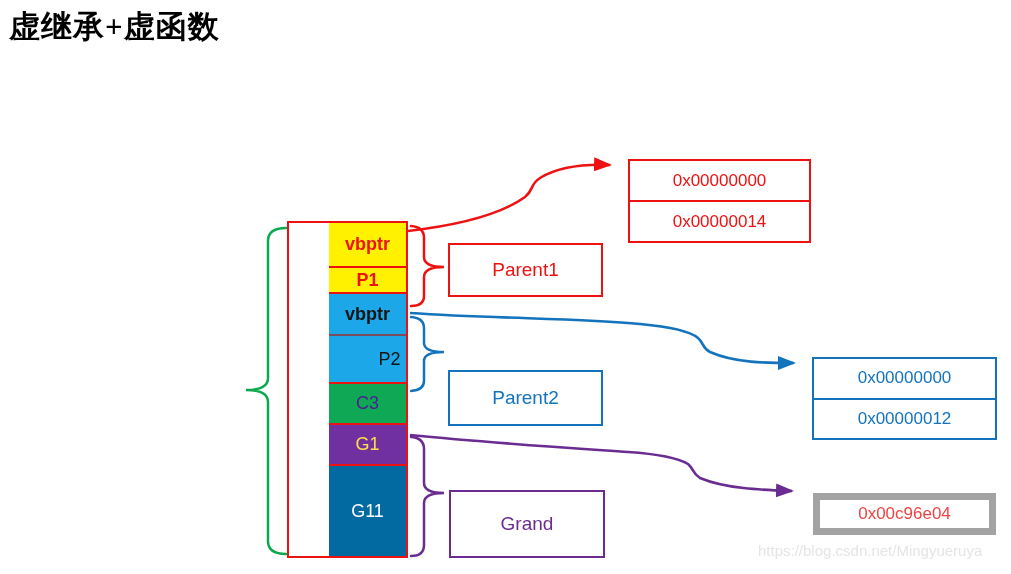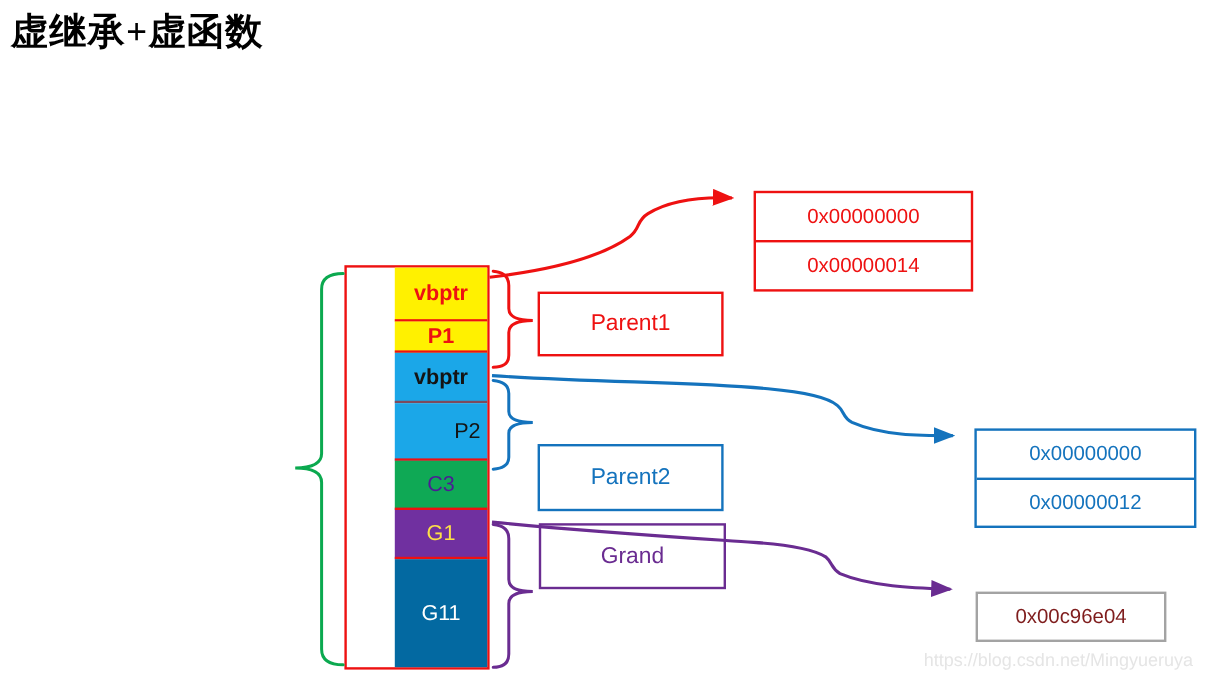--- a/index.html
+++ b/index.html
@@ -21,31 +21,31 @@
   .r4{height:48px;background:#1BA7E8;color:#141414;padding-left:44px;}
   .r5{height:41px;background:#0FA955;color:#4c1d95;}
   .r6{height:42px;background:#7030A0;color:#fff;}
   .r7{height:41px;background:#7030A0;color:#fde047;}
   .r8{background:#0369a1;color:#fff;}
   
   .lbox{display:flex;align-items:center;justify-content:center;background:#fff;font-size:19px;text-align:right;}
   #child3{left:110px;top:362px;width:132px;height:55px;border:2px solid #0BA94F;color:#0BA94F;}
   #parent1{left:448px;top:243px;width:155px;height:54px;border:2px solid #EE1111;color:#EE1111;}
   #parent2{left:448px;top:322px;width:155px;height:56px;border:2px solid #1473BD;color:#1473BD;margin-top:48px;}
-  #grand{left:449px;top:436px;width:156px;height:55px;border:2px solid #6A2C91;color:#6A2C91;}
+  #grand{left:449px;top:490px;width:156px;height:68px;border:2px solid #6A2C91;color:#6A2C91;}
   
   .ptable{display:flex;flex-direction:column;background:#fff;font-size:17px;}
   .pcell{flex:1;display:flex;align-items:center;justify-content:center;box-sizing:border-box;}
   #vbt1{left:628px;top:159px;width:183px;height:84px;border:2px solid #EE1111;color:#EE1111;}
   #vbt1 .pcell:first-child{border-bottom:2px solid #EE1111;}
   #vbt2{left:812px;top:357px;width:185px;height:83px;border:2px solid #1473BD;color:#1473BD;}
   #vbt2 .pcell:first-child{border-bottom:2px solid #1473BD;}
-  #vft{left:813px;top:493px;width:159px;height:42px;border:2px solid #a3a3a3;color:#7f1d1d;}
+  #vft{left:813px;top:493px;width:183px;height:42px;border:7px solid #a3a3a3;color:#ef4444;}
   
-  #watermark{left:758px;top:542px;width:248px;text-align:center;font-size:15px;color:#E5E5E5;}
+  #watermark{left:758px;top:542px;width:248px;text-align:left;font-size:15px;color:#E5E5E5;}
   
   #overlay{position:absolute;left:0;top:0;z-index:5;pointer-events:none;}
 </style>
 </head>
 <body>
 
 <div id="canvas">
 
   <div class="abs" id="title">虚继承+虚函数</div>
 

